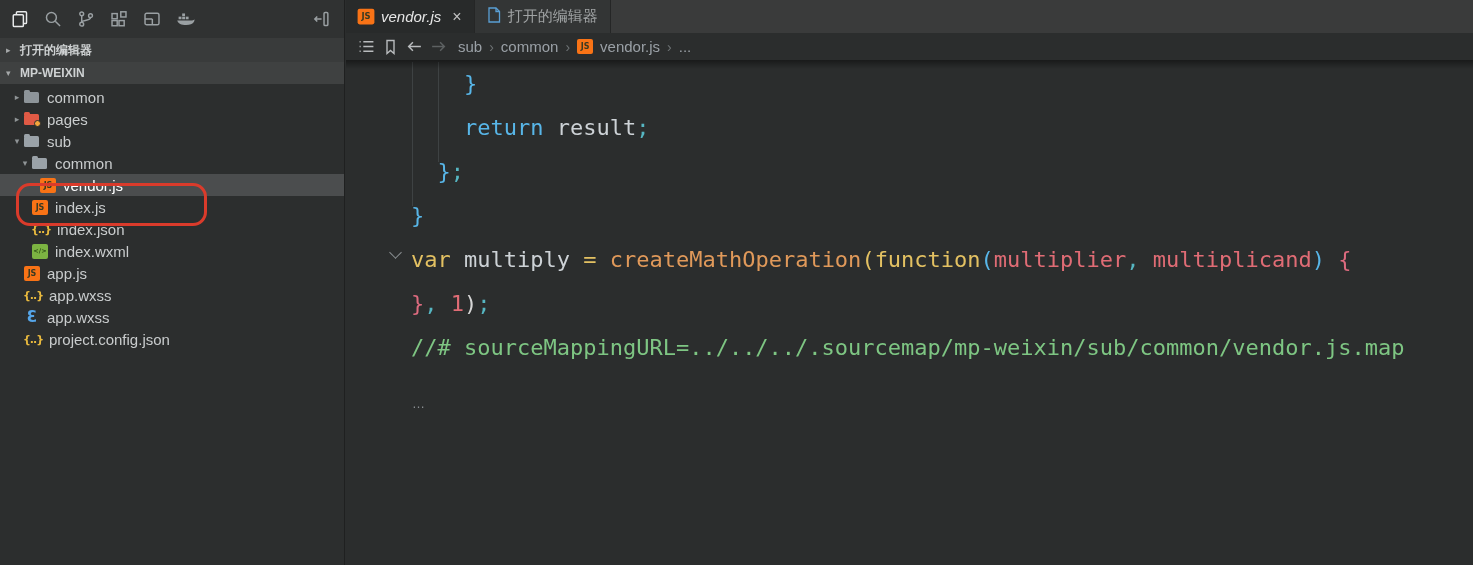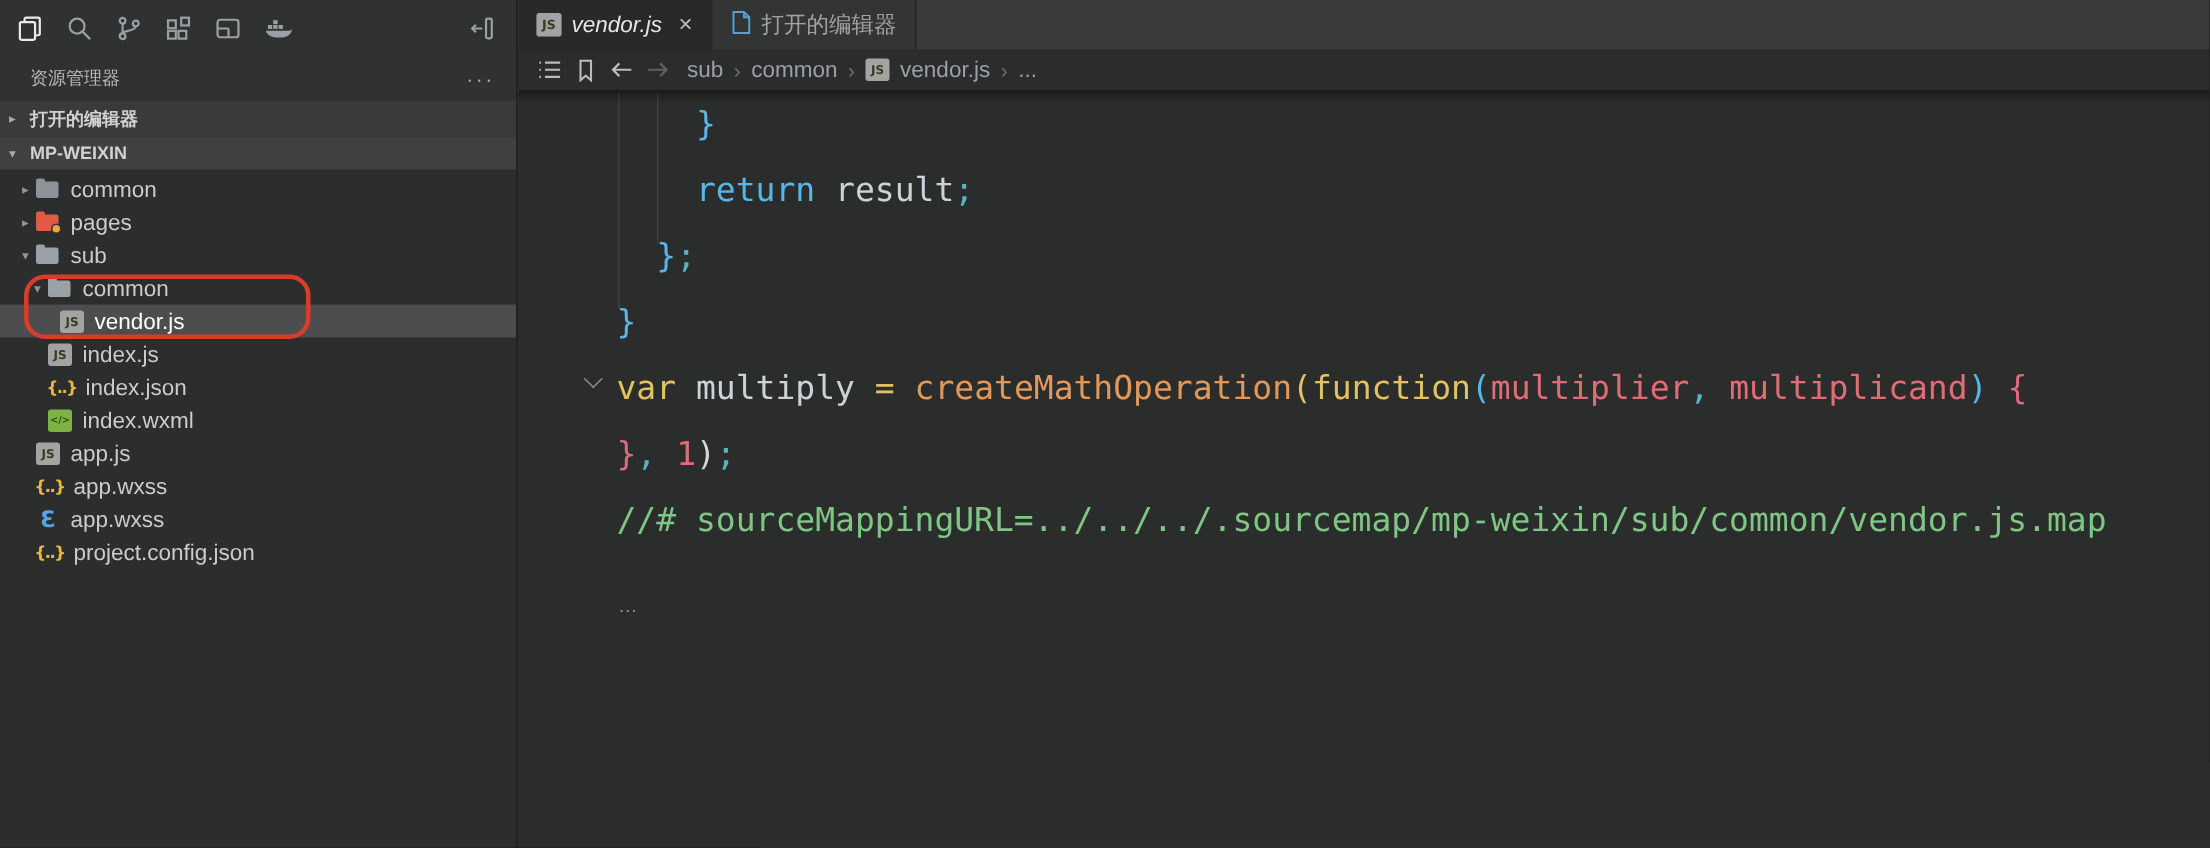--- a/index.html
+++ b/index.html
@@ -32,21 +32,21 @@
   .fic { flex:0 0 16px; width:16px; height:16px; display:flex; align-items:center; justify-content:center; position:relative; font-family:"DejaVu Sans",sans-serif; }
   .fic.folder::before, .fic.folder-open::before, .fic.folder-red::before {
     content:''; width:15px; height:11px; border-radius:1.5px; background:#8d9499; position:absolute; top:3px; left:0;
   }
   .fic.folder::after, .fic.folder-open::after, .fic.folder-red::after {
     content:''; width:6px; height:3px; border-radius:1.5px 1.5px 0 0; background:inherit; position:absolute; top:1px; left:0; background:#8d9499;
   }
   .fic.folder-open::before, .fic.folder-open::after { background:#9aa2a8; }
   .fic.folder-red::before, .fic.folder-red::after { background:#e05a45; }
   .fic.folder-red .badge { position:absolute; right:-1px; bottom:0; width:7px; height:7px; border-radius:50%; background:#f3a53c; border:1px solid #2c2e2e; }
-  .fic.js { background:#a3a3a3; border-radius:2px; width:15px; height:15px; color:#3a3a22; font-size:8px; font-weight:800; }
+  .fic.js { background:#f97316; border-radius:2px; width:15px; height:15px; color:#3a3a22; font-size:8px; font-weight:800; }
   .fic.json { color:#e8b93e; font-size:11px; font-weight:700; width:18px; letter-spacing:-1px; }
   .fic.wxml { background:#7cb342; border-radius:2px; width:15px; height:15px; color:#2c4d14; font-size:6.5px; font-weight:800; }
   .fic.wxss { color:#55a5e8; font-size:15px; font-weight:800; }
   .annotation-box { position:absolute; left:16px; top:183px; width:191px; height:43px; border:3px solid #da3b2b; border-radius:14px; pointer-events:none; }
   
   .editor { position:absolute; left:346px; top:0; right:0; height:565px; background:#2b2d2d; }
   .tab-strip { height:33px; background:#3a3b3b; display:flex; }
   .tab { display:flex; align-items:center; gap:7px; padding:0 12px; font-size:15px; border-right:1px solid #252626; cursor:pointer; }
   .tab.active { background:#282a2a; color:#e6e6e6; }
   .tab.inactive { background:#333535; color:#a0a3a4; }
@@ -125,24 +125,20 @@
           </svg>
       </span>
       <span class="act-icon act-right">
         <svg width="18" height="18" viewBox="0 0 16 16">
             <rect x="9.8" y="2.2" width="3.4" height="11.6" rx="1"></rect>
             <path d="M7.6 8H1.6 M3.8 5.8 1.6 8l2.2 2.2"></path>
           </svg>
       </span>
     </div>
 
-    <div class="explorer-title">
-      <span>资源管理器</span>
-      <span class="more">···</span>
-    </div>
 
     <div class="section-header sec-open-editors">
       <span class="chev">▸</span>
       <span>打开的编辑器</span>
     </div>
 
     <div class="section-header sec-root">
       <span class="chev">▾</span>
       <span>MP-WEIXIN</span>
     </div>

